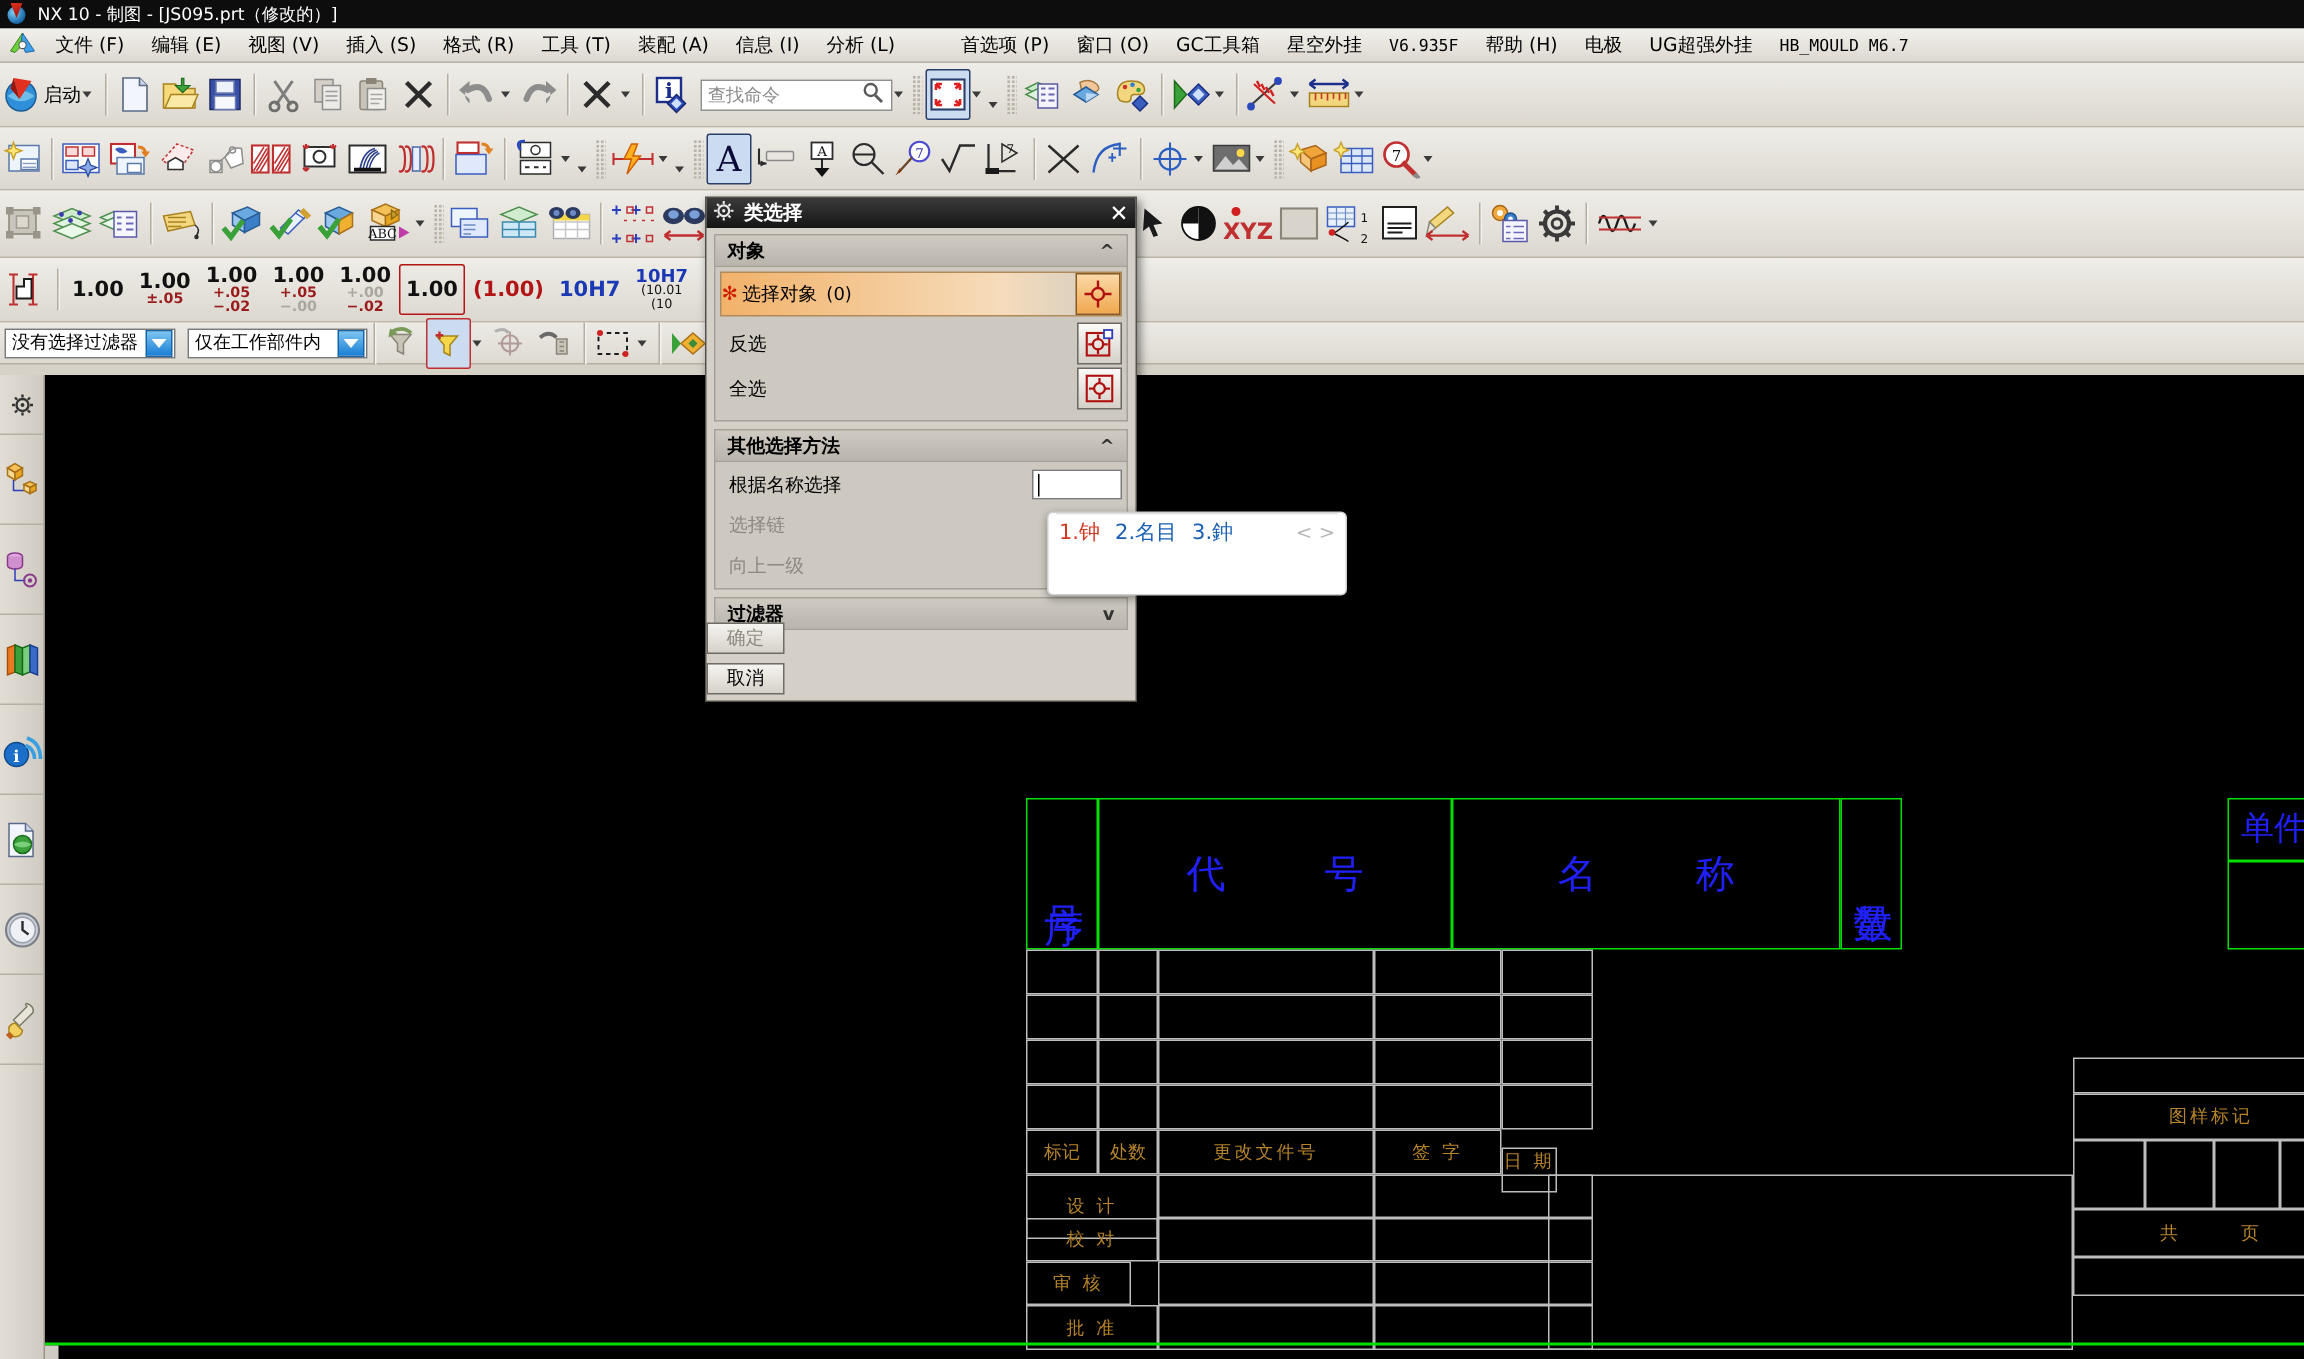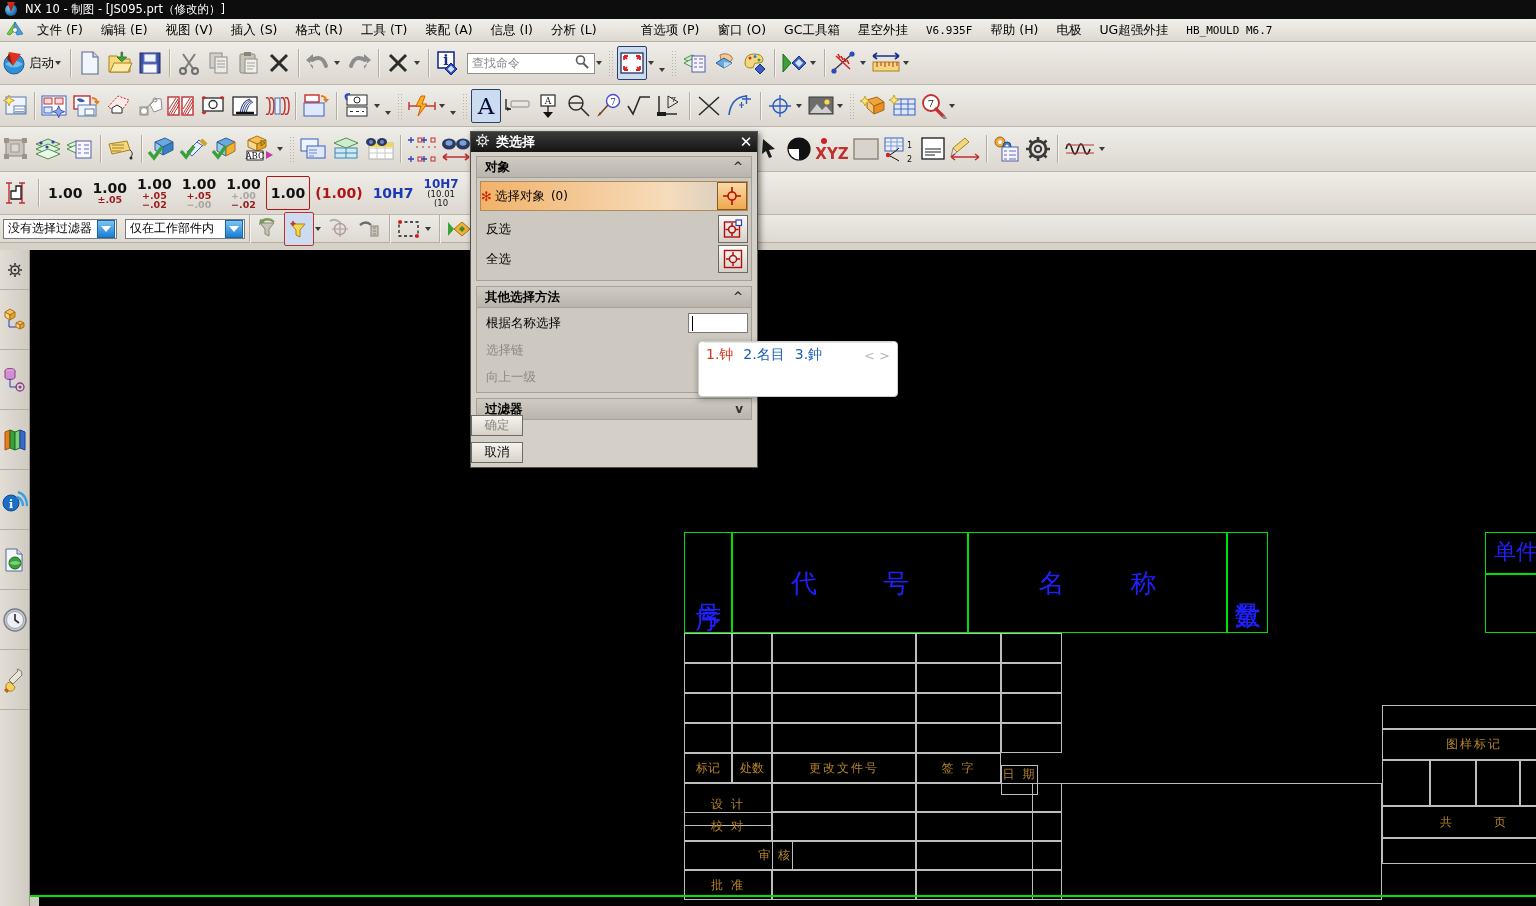--- a/index.html
+++ b/index.html
@@ -1119,21 +1119,21 @@
       </div>
       <div class="cellw" style="left:742px; top:533px; width:144px; height:29px;"></div>
       <div class="cellw" style="left:886px; top:533px; width:146px; height:29px;"></div>
 
       <div class="cellw" style="left:654px; top:562px; width:88px; height:29px; display:flex; align-items:center; justify-content:center;">
         <span class="goldtxt">校  对</span>
       </div>
       <div class="cellw" style="left:742px; top:562px; width:144px; height:29px;"></div>
       <div class="cellw" style="left:886px; top:562px; width:146px; height:29px;"></div>
 
-      <div class="cellw" style="left:654px; top:591px; width:109px; height:29px; display:flex; align-items:center; justify-content:flex-end;">
+      <div class="cellw" style="left:654px; top:591px; width:70px; height:29px; display:flex; align-items:center; justify-content:center;">
         <span class="goldtxt">审  核</span>
       </div>
       <div class="cellw" style="left:742px; top:591px; width:144px; height:29px;"></div>
       <div class="cellw" style="left:886px; top:591px; width:146px; height:29px;"></div>
 
       <div class="cellw" style="left:654px; top:620px; width:88px; height:30px; display:flex; align-items:center; justify-content:center;">
         <span class="goldtxt">批  准</span>
       </div>
       <div class="cellw" style="left:742px; top:620px; width:144px; height:30px;"></div>
       <div class="cellw" style="left:886px; top:620px; width:146px; height:30px;"></div>

